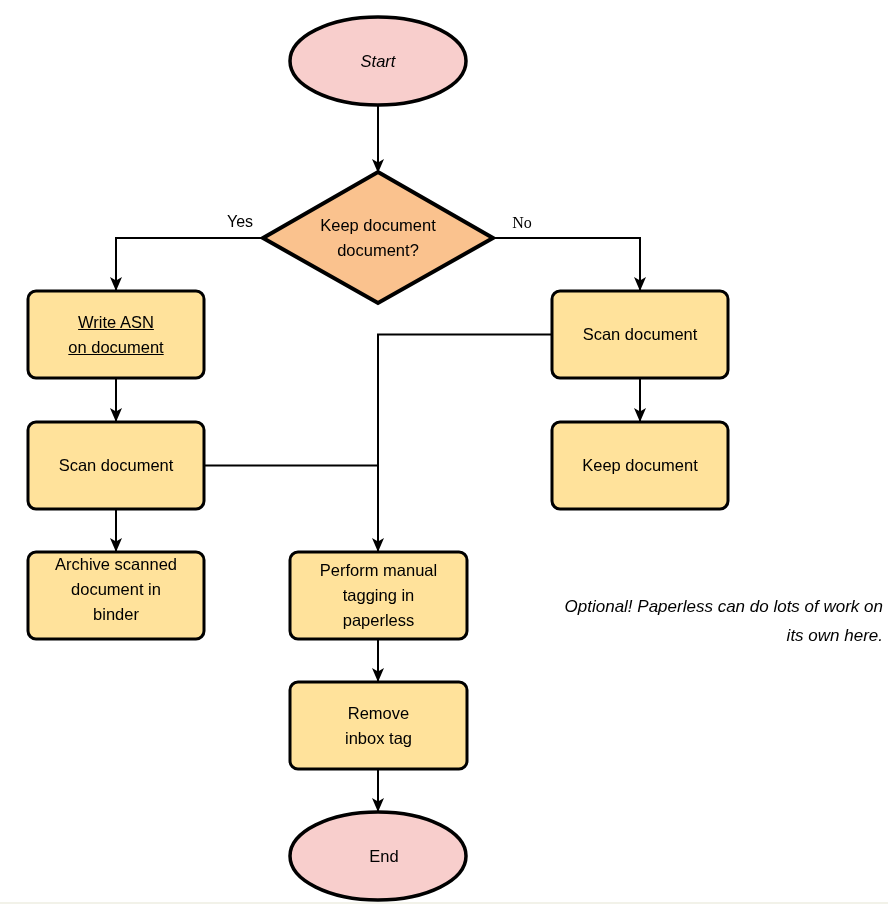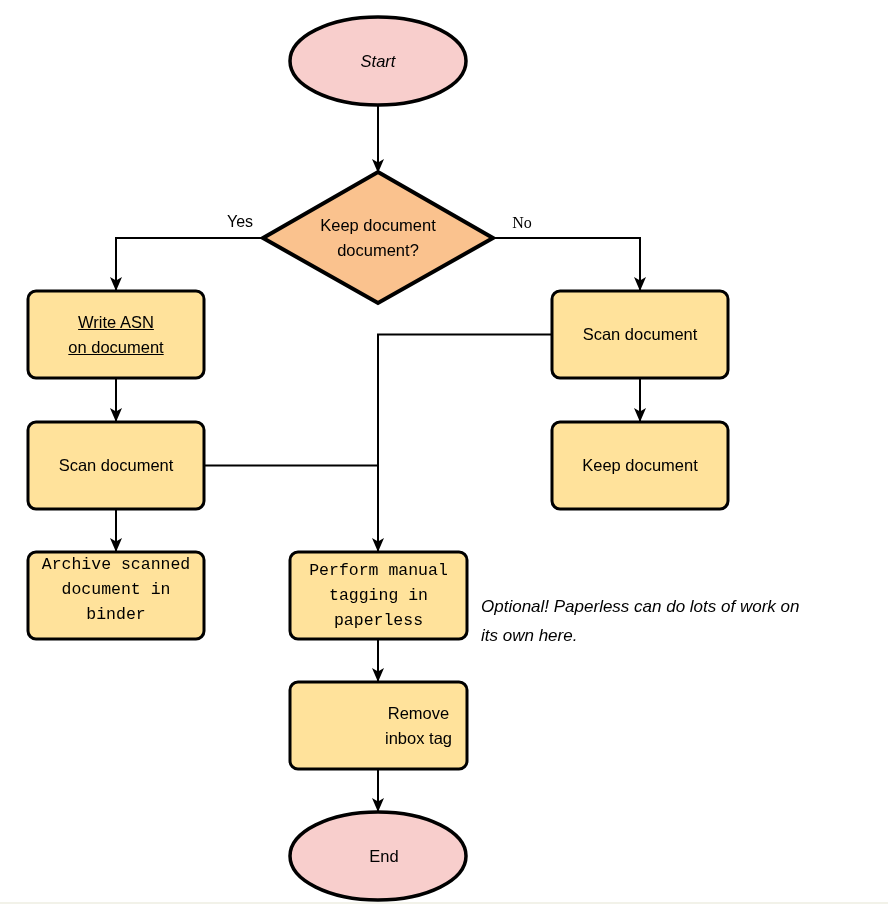--- a/index.html
+++ b/index.html
@@ -21,21 +21,21 @@
     text-align: center; white-space: pre-line;
     font-size: 16.5px; line-height: 25px; color: #000000;
   }
   .edge-label {
     position: absolute; font-size: 16px; line-height: 22px;
     text-align: center; color: #000000;
   }
   .annotation {
     position: absolute; left: 481px; top: 592px; width: 402px;
     font-style: italic; font-size: 17px; line-height: 29px;
-    white-space: pre-line; color: #000000; text-align: left;
+    white-space: pre-line; color: #000000; text-align: right;
   }
   .bottom-rule {
     position: absolute; left: 0; top: 902px; width: 888px; height: 2px;
     background: #f2f2e9;
   }
 </style>
 </head>
 <body>
 
 <svg id="diagram-svg" width="888" height="907" viewBox="0 0 888 907" xmlns="http://www.w3.org/2000/svg">
@@ -67,29 +67,29 @@
   <rect class="shape shape-box" x="290" y="682" width="177" height="87" rx="8" fill="#FFE29B"></rect>
   <ellipse class="shape shape-ellipse" cx="378" cy="856" rx="88" ry="44" fill="#F8CECC"></ellipse>
 </svg>
 
 <div class="node-label" style="left:290px; top:17px; width:176px; height:88px;font-style:italic;">Start</div>
 <div class="node-label" style="left:276px; top:176px; width:204px; height:124px;">Keep document
 document?</div>
 <div class="node-label" style="left:28px; top:291px; width:176px; height:87px;text-decoration:underline;">Write ASN
 on document</div>
 <div class="node-label" style="left:28px; top:422px; width:176px; height:87px;">Scan document</div>
-<div class="node-label" style="left:28px; top:552px; width:176px; height:75px;font-family:Liberation Mono, monospace;">Archive scanned
+<div class="node-label" style="left:28px; top:552px; width:176px; height:75px;">Archive scanned
 document in
 binder</div>
 <div class="node-label" style="left:552px; top:291px; width:176px; height:87px;">Scan document</div>
 <div class="node-label" style="left:552px; top:422px; width:176px; height:87px;">Keep document</div>
-<div class="node-label" style="left:290px; top:552px; width:177px; height:87px;font-family:Liberation Mono, monospace;">Perform manual
+<div class="node-label" style="left:290px; top:552px; width:177px; height:87px;">Perform manual
 tagging in
 paperless</div>
-<div class="node-label" style="left:290px; top:682px; width:177px; height:87px;padding-left:40px;">Remove
+<div class="node-label" style="left:290px; top:682px; width:177px; height:87px;">Remove
 inbox tag</div>
 <div class="node-label" style="left:296px; top:812px; width:176px; height:88px;">End</div>
 
 <div class="edge-label" style="left:210px; top:211px; width:60px;">Yes</div>
 <div class="edge-label" style="left:492px; top:212px; width:60px;font-family:Liberation Serif, serif;">No</div>
 
 <div class="annotation">Optional! Paperless can do lots of work on
 its own here.</div>
 
 <div class="bottom-rule"></div>

